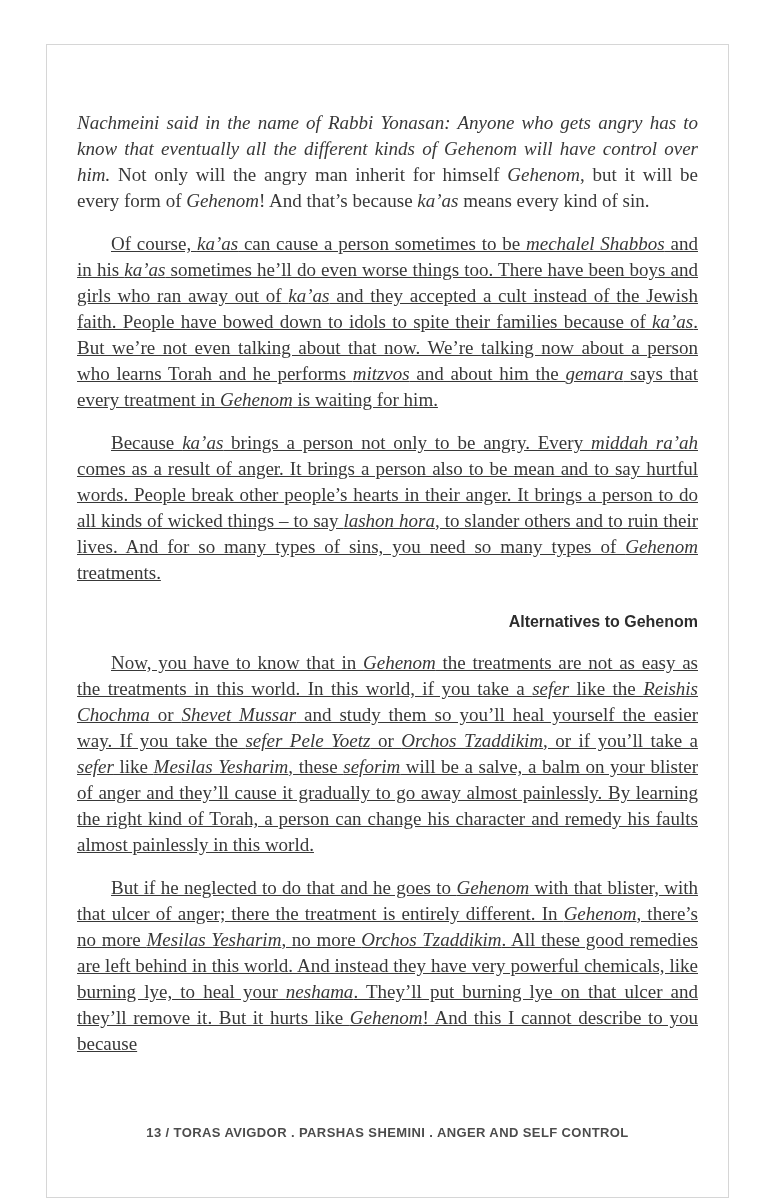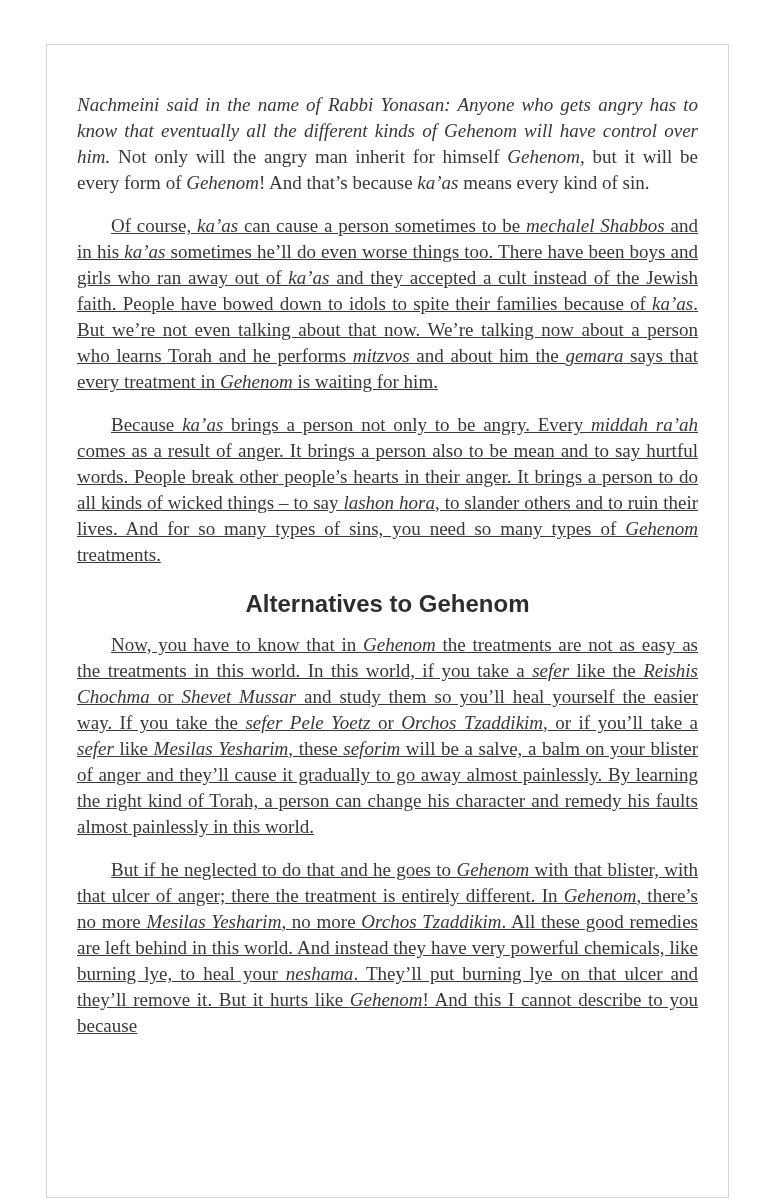--- a/index.html
+++ b/index.html
@@ -16,43 +16,43 @@
   }
   .page {
     position: absolute;
     left: 46px;
     top: 44px;
     width: 683px;
     height: 1154px;
     box-sizing: border-box;
     background: #ffffff;
     border: 1px solid #d6d6d6;
-    padding: 47px 30px 0 30px;
+    padding: 65px 30px 0 30px;
   }
   .content p.para {
     margin: 0 0 17px 0;
     font-size: 19px;
     line-height: 26px;
     color: #383838;
     text-align: justify;
   }
   .content p.para.indent {
     text-indent: 34px;
     text-decoration: underline;
   }
   .content em {
     font-style: italic;
   }
   .content h2.section-heading {
     font-family: "Liberation Sans", sans-serif;
     font-weight: bold;
-    font-size: 24px;
+    font-size: 16px;
     line-height: 22px;
     color: #2d2d2d;
-    text-align: center;
+    text-align: right;
     margin: 25px 0 17px 0;
   }
   .footer {
     position: absolute;
     left: 0;
     top: 1080px;
     width: 100%;
     text-align: center;
     font-family: "Liberation Sans", sans-serif;
     font-weight: bold;
@@ -67,13 +67,14 @@
 <main class="page">
   <div class="content">
       <p class="para"><em>Nachmeini said in the name of Rabbi Yonasan: Anyone who gets angry has to know that eventually all the different kinds of Gehenom will have control over him.</em> Not only will the angry man inherit for himself <em>Gehenom</em>, but it will be every form of <em>Gehenom</em>! And that’s because <em>ka’as</em> means every kind of sin.</p>
       <p class="para indent">Of course, <em>ka’as</em> can cause a person sometimes to be <em>mechalel Shabbos</em> and in his <em>ka’as</em> sometimes he’ll do even worse things too. There have been boys and girls who ran away out of <em>ka’as</em> and they accepted a cult instead of the Jewish faith. People have bowed down to idols to spite their families because of <em>ka’as</em>. But we’re not even talking about that now. We’re talking now about a person who learns Torah and he performs <em>mitzvos</em> and about him the <em>gemara</em> says that every treatment in <em>Gehenom</em> is waiting for him.</p>
       <p class="para indent">Because <em>ka’as</em> brings a person not only to be angry. Every <em>middah ra’ah</em> comes as a result of anger. It brings a person also to be mean and to say hurtful words. People break other people’s hearts in their anger. It brings a person to do all kinds of wicked things – to say <em>lashon hora</em>, to slander others and to ruin their lives. And for so many types of sins, you need so many types of <em>Gehenom</em> treatments.</p>
       <h2 class="section-heading">Alternatives to Gehenom</h2>
       <p class="para indent">Now, you have to know that in <em>Gehenom</em> the treatments are not as easy as the treatments in this world. In this world, if you take a <em>sefer</em> like the <em>Reishis Chochma</em> or <em>Shevet Mussar</em> and study them so you’ll heal yourself the easier way. If you take the <em>sefer Pele Yoetz</em> or <em>Orchos Tzaddikim</em>, or if you’ll take a <em>sefer</em> like <em>Mesilas Yesharim</em>, these <em>seforim</em> will be a salve, a balm on your blister of anger and they’ll cause it gradually to go away almost painlessly. By learning the right kind of Torah, a person can change his character and remedy his faults almost painlessly in this world.</p>
       <p class="para indent">But if he neglected to do that and he goes to <em>Gehenom</em> with that blister, with that ulcer of anger; there the treatment is entirely different. In <em>Gehenom</em>, there’s no more <em>Mesilas Yesharim</em>, no more <em>Orchos Tzaddikim</em>. All these good remedies are left behind in this world. And instead they have very powerful chemicals, like burning lye, to heal your <em>neshama</em>. They’ll put burning lye on that ulcer and they’ll remove it. But it hurts like <em>Gehenom</em>! And this I cannot describe to you because</p>
     </div>
 
+  <div class="footer">13 / TORAS AVIGDOR . PARSHAS SHEMINI . ANGER AND SELF CONTROL</div>
 </main>
 
 </body></html>

